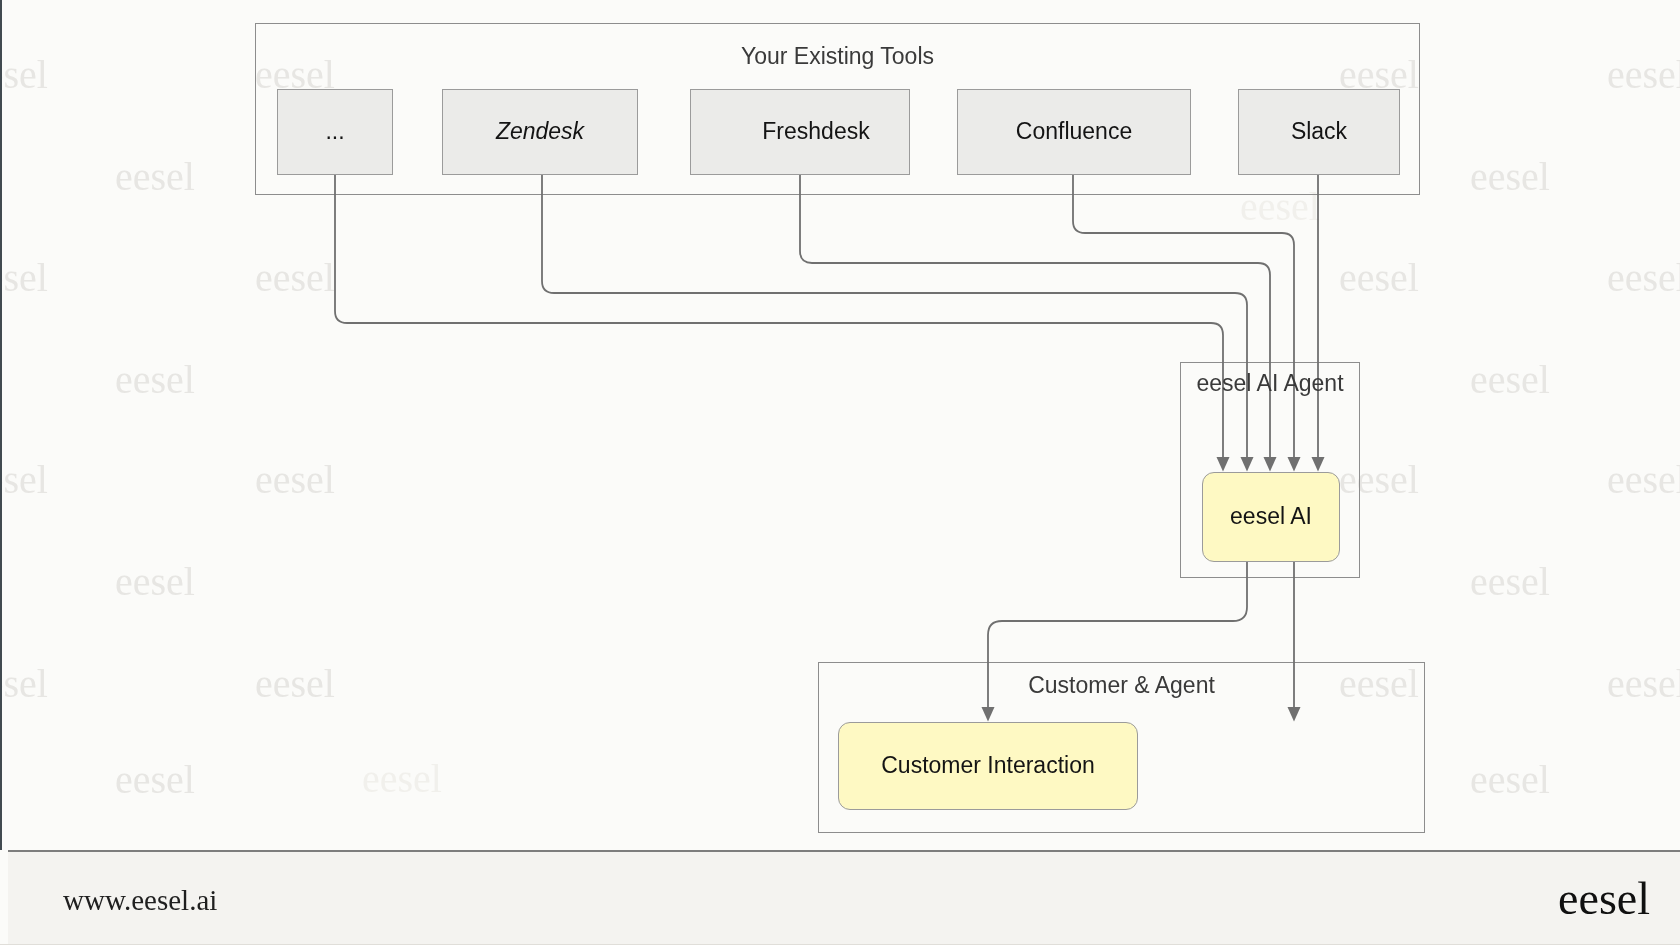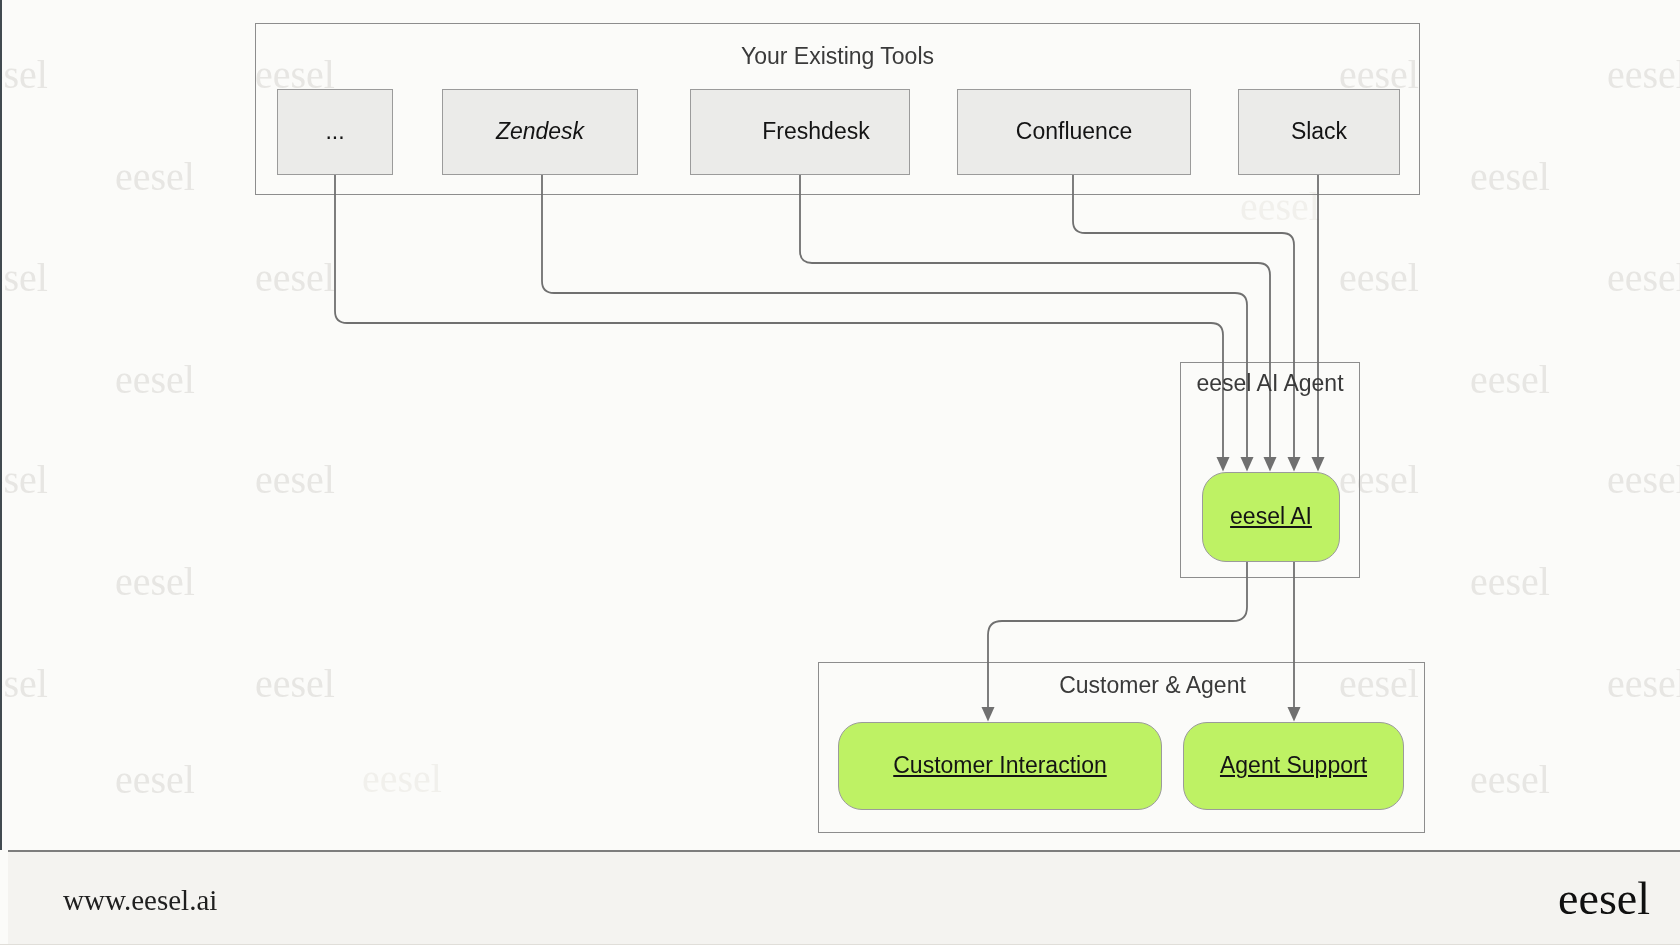--- a/index.html
+++ b/index.html
@@ -16,21 +16,21 @@
       transform:translateY(-50%);white-space:nowrap;line-height:1;}
   .wm.faint{color:#f1f0ec;}
 
   
   .frame{position:absolute;border:1.6px solid #8d8d8d;background:transparent;z-index:1;box-sizing:border-box;}
   .frame-title{position:absolute;z-index:3;font-size:23px;color:#3a3a3a;text-align:center;line-height:1;}
 
   
   .node{position:absolute;background:#ebebe9;border:1.6px solid #9b9b9b;z-index:1;box-sizing:border-box;
         display:flex;align-items:center;justify-content:center;font-size:23px;color:#141414;}
-  .node.rounded{border-radius:24px;background:#bef264;text-decoration:underline;}
+  .node.rounded{border-radius:12px;background:#fef9c3;}
   .node .lbl{line-height:1.2;}
 
   
   #edges{position:absolute;left:0;top:0;z-index:2;pointer-events:none;}
 
   
   #footer{position:absolute;left:8px;top:850px;width:100%;height:95px;background:#f4f3f0;
           border-top:2px solid #7d7d7d;z-index:1;box-sizing:border-box;}
   #footer-url{position:absolute;left:55px;top:48px;transform:translateY(-50%);
               font-family:"Liberation Serif", serif;font-size:29px;color:#1f1f1f;}
@@ -91,27 +91,24 @@
   </div>
 
   <div class="frame" style="left:1180px;top:362px;width:180px;height:216px;"></div>
   <div class="frame-title" style="left:1180px;top:372px;width:180px;">eesel AI Agent</div>
 
   <div class="node rounded" style="left:1202px;top:472px;width:138px;height:90px;">
     <span class="lbl">eesel AI</span>
   </div>
 
   <div class="frame" style="left:818px;top:662px;width:607px;height:171px;"></div>
-  <div class="frame-title" style="left:818px;top:674px;width:607px;padding-left:31px;">Customer &amp; Agent</div>
+  <div class="frame-title" style="left:818px;top:674px;width:607px;">Customer &amp; Agent</div>
 
-  <div class="node rounded" style="left:838px;top:722px;width:324px;height:88px;align-items:center;">
+  <div class="node rounded" style="left:838px;top:722px;width:300px;height:88px;align-items:center;">
     <span class="lbl">Customer Interaction</span>
-  </div>
-  <div class="node rounded" style="left:1183px;top:722px;width:221px;height:88px;">
-    <span class="lbl">Agent Support</span>
   </div>
 
   <svg id="edges" width="1680" height="850" viewBox="0 0 1680 850">
     <g fill="none" stroke="#707070" stroke-width="1.8">
       <path d="M335,175 V311 Q335,323 347,323 H1211 Q1223,323 1223,335 V457"></path>
       <path d="M542,175 V281 Q542,293 554,293 H1235 Q1247,293 1247,305 V457"></path>
       <path d="M800,175 V251 Q800,263 812,263 H1258 Q1270,263 1270,275 V457"></path>
       <path d="M1073,175 V221 Q1073,233 1085,233 H1282 Q1294,233 1294,245 V457"></path>
       <path d="M1318,175 V457"></path>
       <path d="M1247,562 V607 Q1247,621 1233,621 H1002 Q988,621 988,635 V707"></path>

